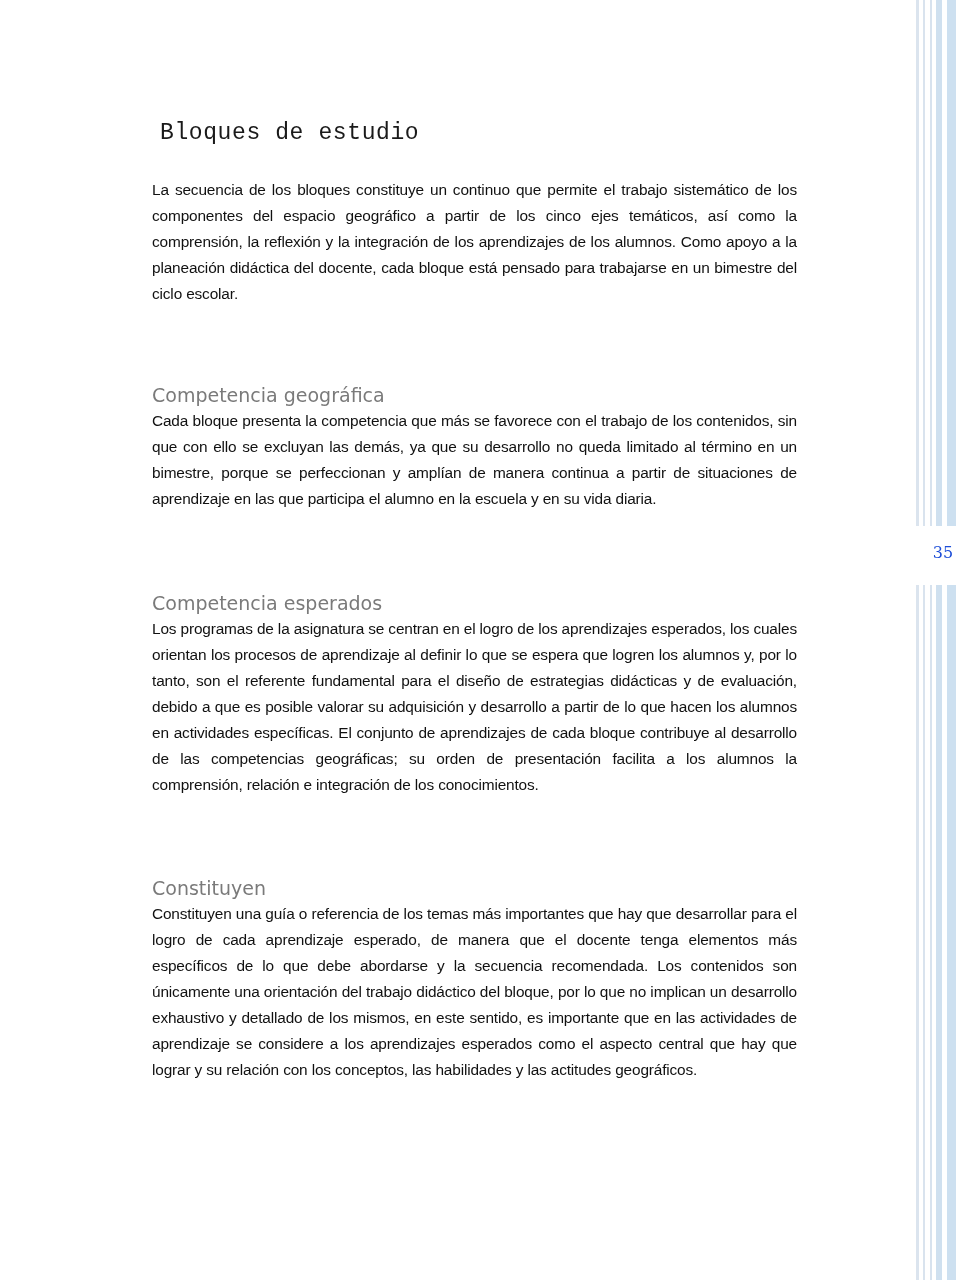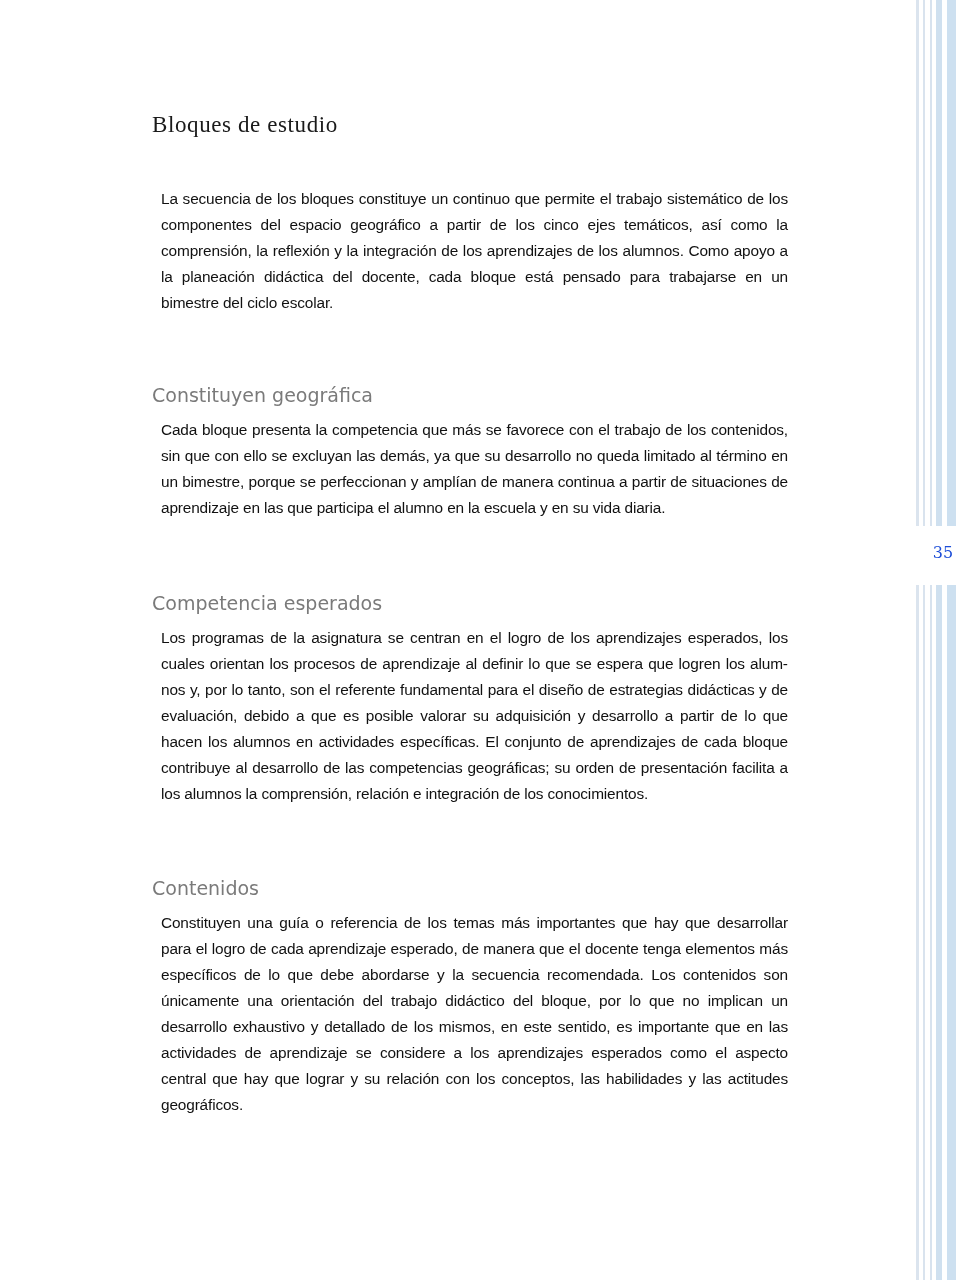--- a/index.html
+++ b/index.html
@@ -21,22 +21,22 @@
     .content {
       position: absolute;
       left: 152px;
       top: 0;
       width: 645px;
     }
     .main-title {
       position: absolute;
       top: 112px;
       left: 0;
-      margin: 0;
-      font-family: Liberation Serif, serif;
+      margin: 8px;
+      font-family: Liberation Mono, monospace;
       font-weight: normal;
       font-size: 23px;
       letter-spacing: 0.6px;
       color: #1a1a1a;
       white-space: nowrap;
     }
     .section {
       position: absolute;
       left: 0;
       width: 645px;
@@ -44,21 +44,21 @@
     .section-heading {
       margin: 0;
       font-family: "DejaVu Sans", sans-serif;
       font-weight: normal;
       font-size: 19px;
       color: #7a7a7a;
       line-height: 26px;
       white-space: nowrap;
     }
     .para {
-      margin: 9px;
+      margin: 0;
       font-family: "Liberation Sans", sans-serif;
       font-size: 15.4px;
       line-height: 26px;
       color: #111111;
       text-align: justify;
       text-align-last: left;
       letter-spacing: -0.15px;
     }
     .intro { top: 177px; }
     .sec-competencia { top: 382px; }
@@ -99,31 +99,31 @@
 <div class="page">
 
   <div class="content">
     <h1 class="main-title">Bloques de estudio</h1>
 
     <div class="section intro">
       <p class="para">La secuencia de los bloques constituye un continuo que permite el trabajo sistemático de los componentes del espacio geográfico a partir de los cinco ejes temáticos, así como la comprensión, la reflexión y la integración de los aprendizajes de los alumnos. Como apoyo a la planeación didáctica del docente, cada bloque está pensado para trabajarse en un bimestre del ciclo escolar.</p>
     </div>
 
     <div class="section sec-competencia">
-      <h2 class="section-heading">Constituyen geográfica</h2>
+      <h2 class="section-heading">Competencia geográfica</h2>
       <p class="para">Cada bloque presenta la competencia que más se favorece con el trabajo de los conte­nidos, sin que con ello se excluyan las demás, ya que su desarrollo no queda limitado al término en un bimestre, porque se perfeccionan y amplían de manera continua a partir de situaciones de aprendizaje en las que participa el alumno en la escuela y en su vida diaria.</p>
     </div>
 
     <div class="section sec-aprendizajes">
       <h2 class="section-heading">Competencia esperados</h2>
       <p class="para">Los programas de la asignatura se centran en el logro de los aprendizajes esperados, los cuales orientan los procesos de aprendizaje al definir lo que se espera que logren los alum­nos y, por lo tanto, son el referente fundamental para el diseño de estrategias didácticas y de evaluación, debido a que es posible valorar su adquisición y desarrollo a partir de lo que hacen los alumnos en actividades específicas. El conjunto de aprendizajes de cada bloque contribuye al desarrollo de las competencias geográficas; su orden de presentación facilita a los alumnos la comprensión, relación e integración de los conocimientos.</p>
     </div>
 
     <div class="section sec-contenidos">
-      <h2 class="section-heading">Contenidos</h2>
+      <h2 class="section-heading">Constituyen</h2>
       <p class="para">Constituyen una guía o referencia de los temas más importantes que hay que desarro­llar para el logro de cada aprendizaje esperado, de manera que el docente tenga ele­mentos más específicos de lo que debe abordarse y la secuencia recomendada. Los contenidos son únicamente una orientación del trabajo didáctico del bloque, por lo que no implican un desarrollo exhaustivo y detallado de los mismos, en este sentido, es importante que en las actividades de aprendizaje se considere a los aprendizajes esperados como el aspecto central que hay que lograr y su relación con los concep­tos, las habilidades y las actitudes geográficos.</p>
     </div>
   </div>
 
   <div class="stripes-top">
     <div class="stripe s1"></div>
     <div class="stripe s2"></div>
     <div class="stripe s3"></div>
     <div class="stripe s4"></div>
     <div class="stripe s5"></div>

